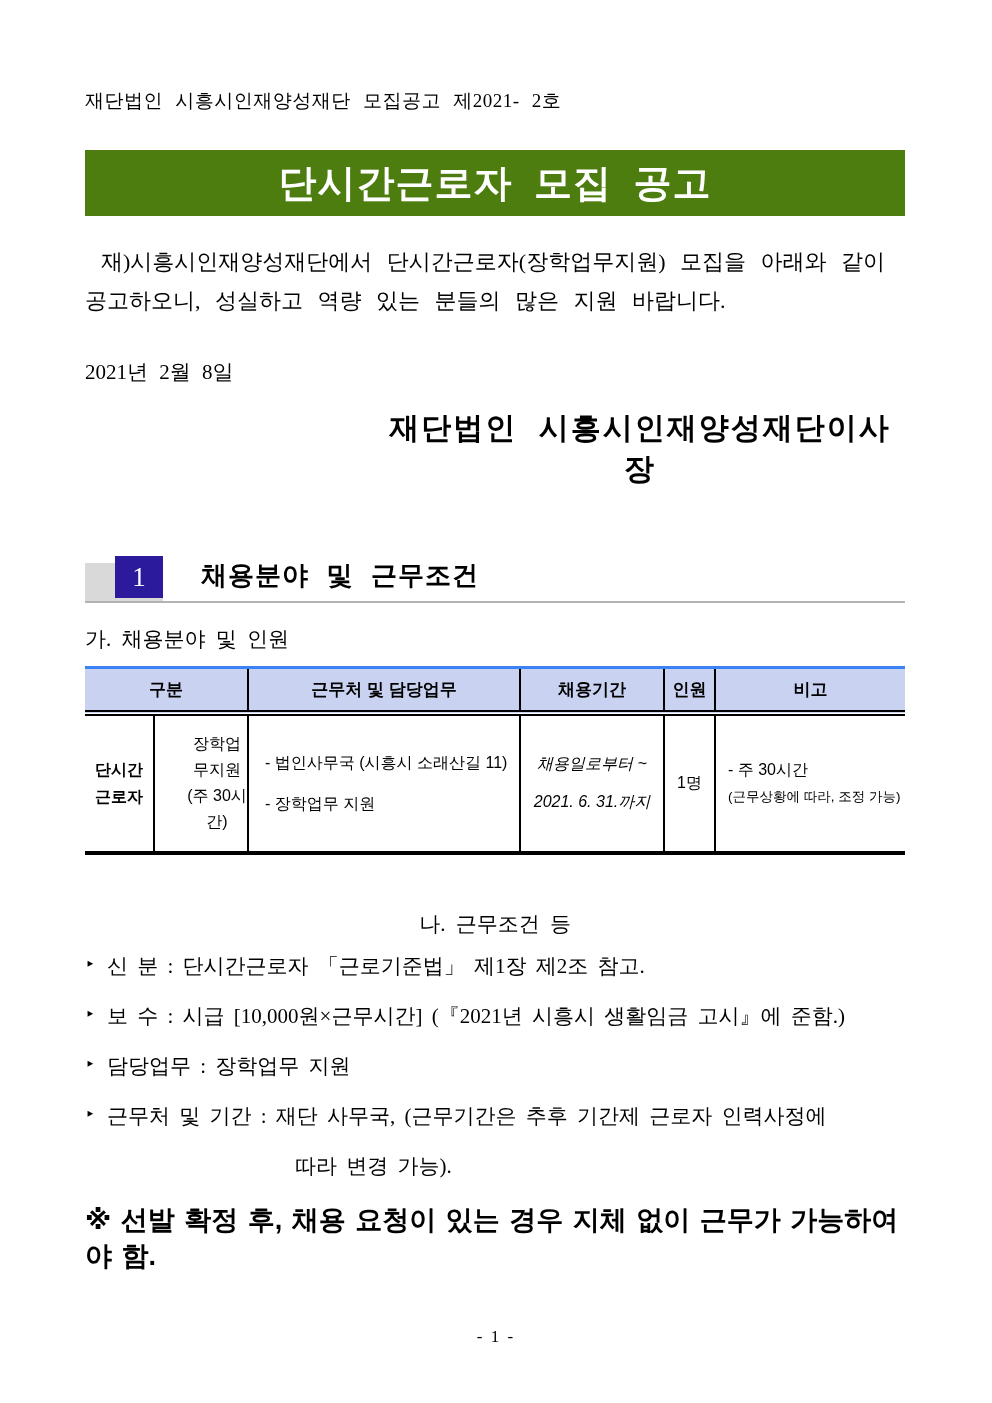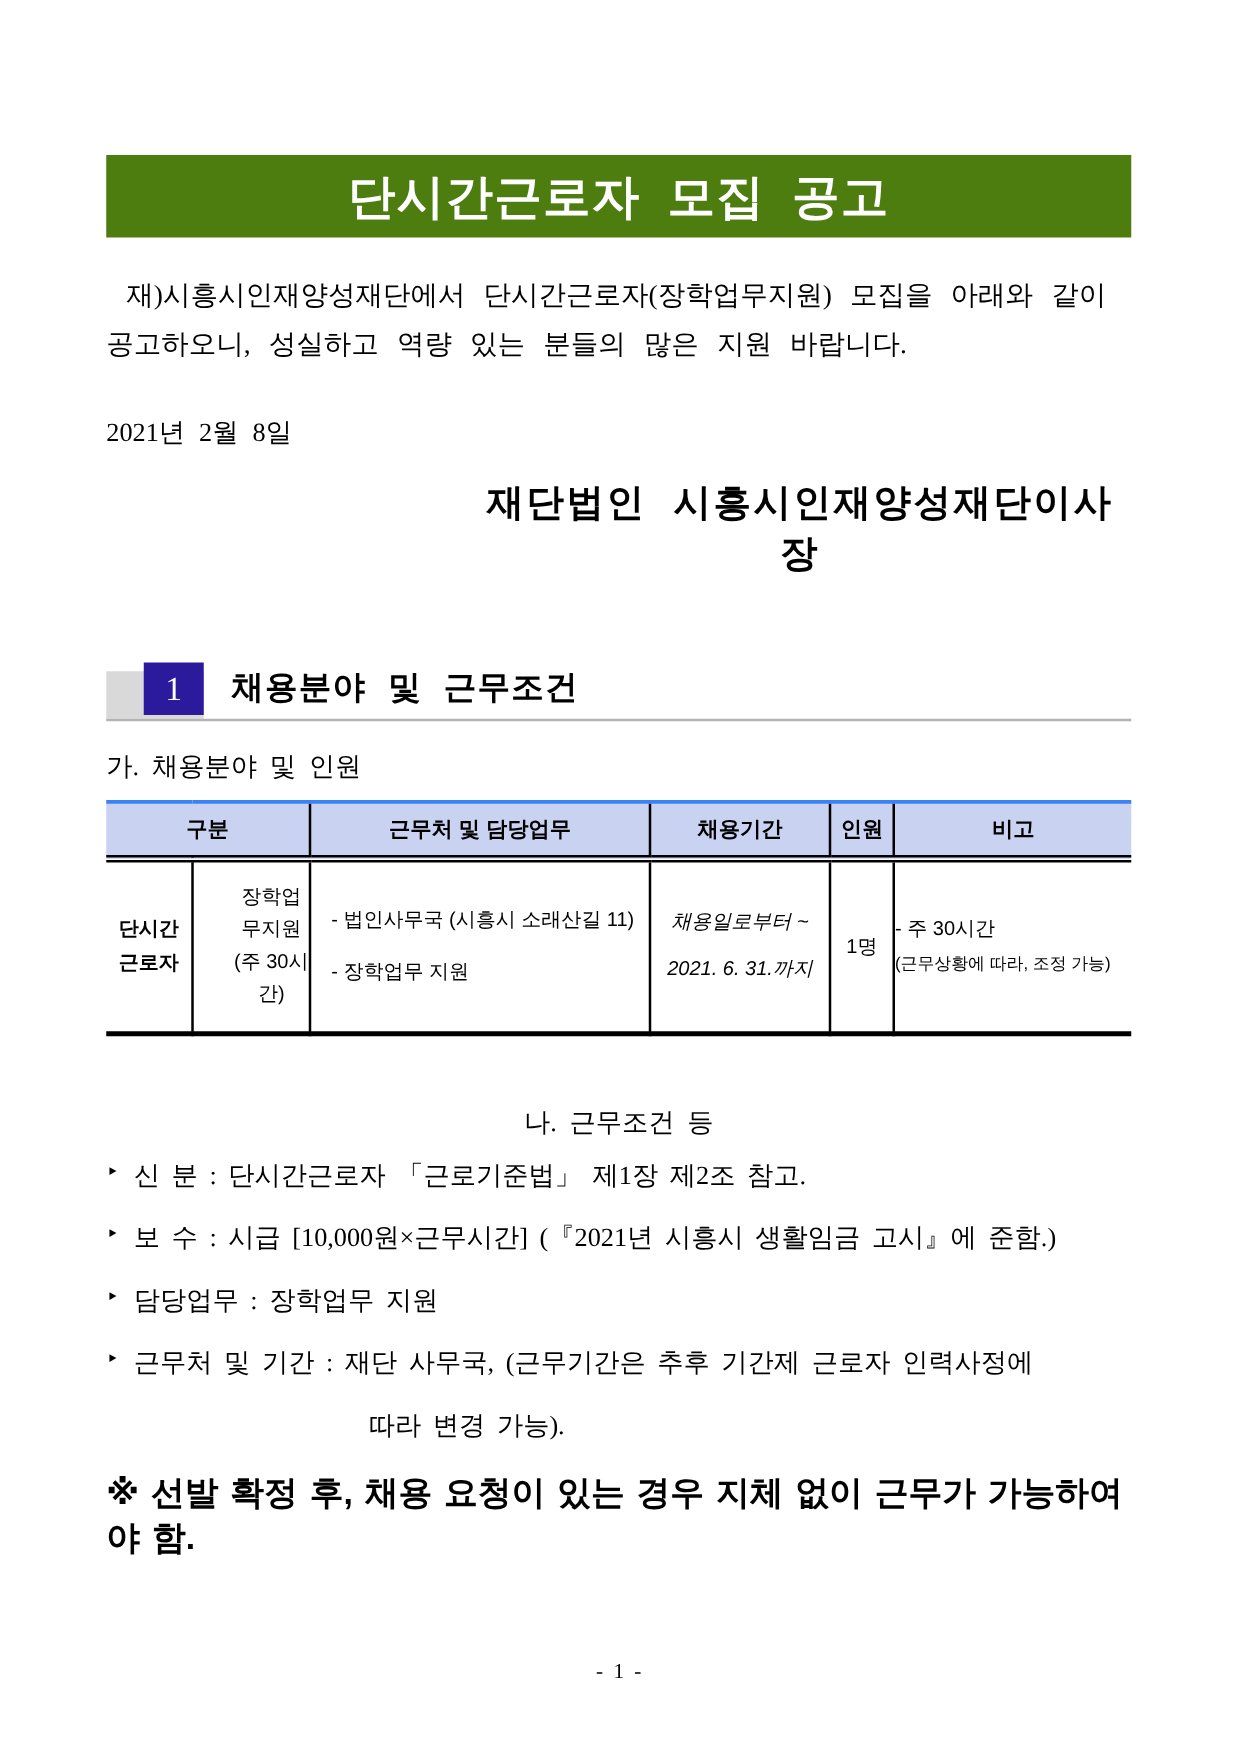--- a/index.html
+++ b/index.html
@@ -23,60 +23,61 @@
   .date-line { margin-top: 38px; text-align: left; font-size: 21px; word-spacing: 6px; padding-right: 0px; }
 
   .signature-wrap { margin-top: 22px; margin-left: 290px; text-align: center; }
   .signature { font-size: 30px; font-weight: bold; letter-spacing: 2px; word-spacing: 12px; }
 
   .section-header { margin-top: 66px; position: relative; height: 47px; }
   .section-gray-box { position: absolute; left: 0; top: 7px; width: 78px; height: 38px; background: #d9d9d9; }
   .section-num-box { position: absolute; left: 30px; top: 0; width: 48px; height: 42px;
                      background: #2b1a9c; color: #fff; display: flex; align-items: center;
                      justify-content: center; font-size: 27px; }
-  .section-title { position: absolute; left: 100px; top: 2px; font-size: 26px; font-weight: bold;
+  .section-title { position: absolute; left: 116px; top: 2px; font-size: 26px; font-weight: bold;
                    word-spacing: 10px; letter-spacing: 1px; }
   .section-rule { position: absolute; left: 0; right: 0; top: 45px; height: 2px; background: #b3b3b3; }
 
   .sub-title { font-size: 21px; word-spacing: 5px; }
   .sub-a { margin-top: 22px; }
   .sub-b { margin-top: 55px; text-align: center; }
 
   table.recruit { margin-top: 13px; width: 820px; border-collapse: collapse;
                   border-top: 3px solid #3b82f6; border-bottom: 4px solid #000;
                   font-family: "Liberation Sans", "DejaVu Sans", sans-serif; }
   table.recruit th { background: #c9d2f0; height: 45px; font-size: 17px; font-weight: bold;
                      border-bottom: 6px double #000; text-align: center; }
   table.recruit th + th { border-left: 2px solid #000; }
   table.recruit td { height: 140px; vertical-align: middle; font-size: 16px; }
   table.recruit td + td { border-left: 2px solid #000; }
   td.cell-category { text-align: center; font-weight: bold; font-size: 17px; line-height: 27px; }
   td.cell-position { text-align: center; font-size: 15px; line-height: 26px; padding-left: 32px; }
   td.cell-duty { padding-left: 16px; line-height: 41px; font-size: 16px; }
   td.cell-period { text-align: center; line-height: 38px; font-size: 16px; font-style: italic; }
   td.cell-headcount { text-align: center; font-size: 16px; }
-  td.cell-note { line-height: 27px; }
+  td.cell-note { padding-left: 12px; line-height: 27px; }
   .note-small { font-size: 13.5px; }
 
   .cond-list { margin-top: 14px; }
   .cond-item { font-size: 21px; margin-bottom: 22px; word-spacing: 4px; display: flex; }
   .bullet { width: 22px; flex: 0 0 22px; font-size: 17px; padding-top: 2px; }
   .cond-cont { margin-left: 210px; margin-bottom: 22px; font-size: 21px; word-spacing: 4px; }
 
   .special-note { font-size: 27px; font-weight: bold;
                   font-family: "Liberation Sans", "DejaVu Sans", sans-serif; word-spacing: 2px; }
 
   .footer-page { position: absolute; left: 0; width: 992px; top: 1327px;
                  text-align: center; font-size: 17px; letter-spacing: 2px; }
 </style>
 </head>
 <body>
 
 <div class="page">
 
+  <div class="doc-number">재단법인 시흥시인재양성재단 모집공고 제2021- 2호</div>
 
   <div class="banner">
     <span class="banner-text">단시간근로자 모집 공고</span>
   </div>
 
   <div class="intro">
     <div class="line1">재)시흥시인재양성재단에서 단시간근로자(장학업무지원) 모집을 아래와 같이</div>
     <div class="line2">공고하오니, 성실하고 역량 있는 분들의 많은 지원 바랍니다.</div>
   </div>
 

